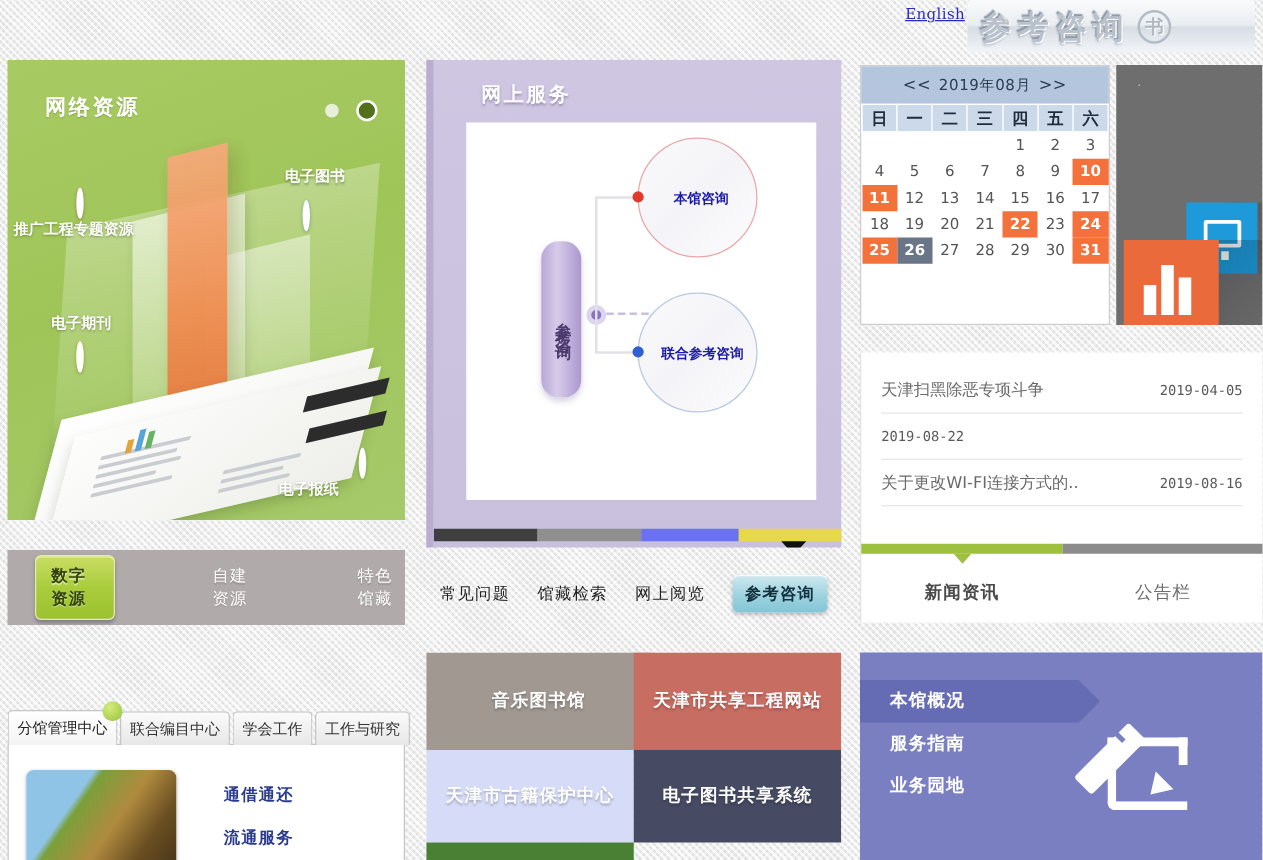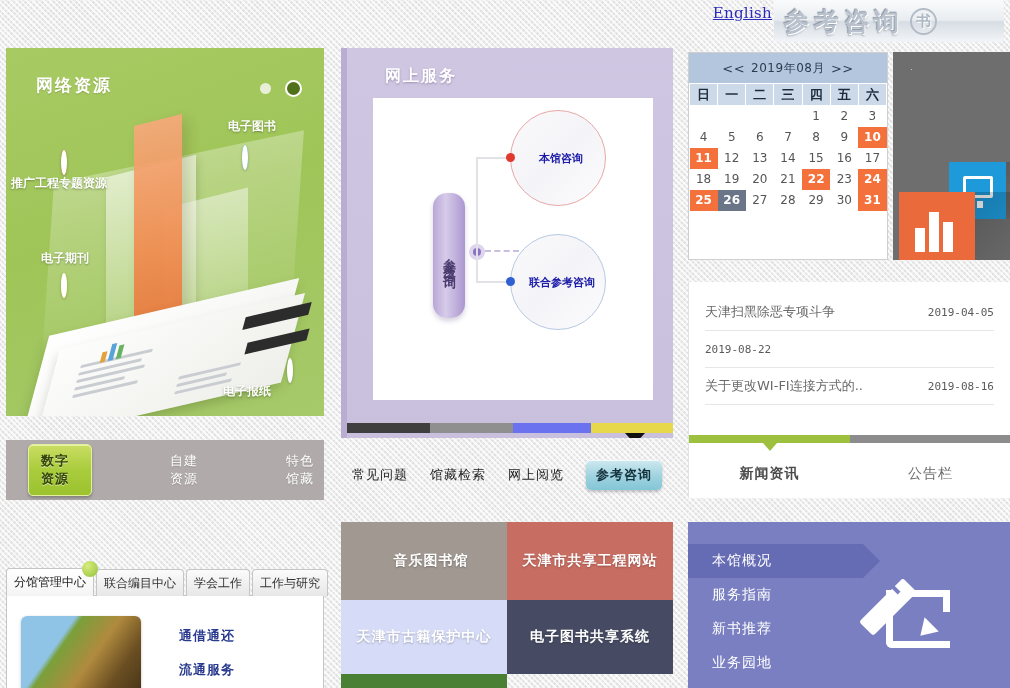--- a/index.html
+++ b/index.html
@@ -18,21 +18,21 @@
     position: relative;
   }
 
   
   .header {
     position: absolute; left: 0; top: 0; width: 1010px; height: 44px;
   }
   .lang-link {
     position: absolute; right: 238px; top: 4px;
     font-family: "DejaVu Serif", "Liberation Serif", serif;
-    font-size: 15px; color: #2b2bbb; text-decoration: underline;
+    font-size: 12px; color: #2b2bbb; text-decoration: underline;
     cursor: pointer; letter-spacing: .3px;
   }
   .logo {
     position: absolute; right: 6px; top: 0px;
     width: 230px; height: 42px;
     background: linear-gradient(180deg,#fafbfc 0%,#e9edf1 48%,#d7dde4 52%,#f2f5f8 100%);
     border-radius: 3px;
     display: flex; align-items: center; justify-content: flex-start; gap: 4px;
     padding-left: 10px;
   }
@@ -126,21 +126,21 @@
     border: 3px solid #ffffff; box-shadow: 0 1px 3px rgba(0,0,0,.25);
   }
   .hot .hot-label {
     position: absolute; white-space: nowrap;
     color: #ffffff; font-size: 12px; font-weight: bold;
     text-shadow: 0 1px 2px rgba(70,90,40,.55);
   }
   #hot-promo { left: 55px; top: 105px; }
   #hot-promo .hot-dot { background: #e5502e; }
   #hot-promo .hot-label { left: -50px; top: 22px; }
-  #hot-ebook { left: 236px; top: 100px; }
+  #hot-ebook { left: 236px; top: 115px; }
   #hot-ebook .hot-dot { background: #2f9ee6; }
   #hot-ebook .hot-label { left: -14px; top: -30px; }
   #hot-journal { left: 55px; top: 228px; }
   #hot-journal .hot-dot { background: #f2d11a; }
   #hot-journal .hot-label { left: -20px; top: -26px; }
   #hot-news { left: 281px; top: 313px; }
   #hot-news .hot-dot { background: #6dbf4b; }
   #hot-news .hot-label { left: -64px; top: 22px; }
 
   
@@ -378,21 +378,21 @@
   #cell-4 { left: 166px; top: 78px; width: 166px; height: 74px; background: #464b63; }
   #cell-5 { left: 0;     top: 152px; width: 166px; height: 30px; background: #498033; }
 
   
   #navbox {
     left: 688px; top: 522px; width: 322px; height: 166px;
     background: #7a7fc1; overflow: hidden;
   }
   .nav-item {
     position: relative; height: 34px; display: flex; align-items: center;
-    padding-left: 24px; color: #ffffff; font-size: 14px; font-weight: normal;
+    padding-left: 24px; color: #ffffff; font-size: 14px; font-weight: bold;
     cursor: pointer; letter-spacing: 1px;
   }
   .nav-item.active { background: #666cb4; width: 175px; }
   .nav-item.active::after {
     content: ""; position: absolute; right: -17px; top: 0;
     border-top: 17px solid transparent; border-bottom: 17px solid transparent;
     border-left: 17px solid #666cb4;
   }
   .nav-art {
     position: absolute; right: 52px; top: 52px; width: 86px; height: 80px;
@@ -666,16 +666,15 @@
     <span class="note"></span>
     <span class="note-top"></span>
     <span class="note-right"></span>
     <span class="pencil"></span>
     <span class="pencil-band"></span>
     <span class="pencil-tip"></span>
   </div>
   <div style="padding-top:22px;">
     <div class="nav-item active">本馆概况</div>
     <div class="nav-item">服务指南</div>
-    <div class="nav-item">新书推荐</div>
     <div class="nav-item">业务园地</div>
   </div>
 </div>
 
 </body></html>

